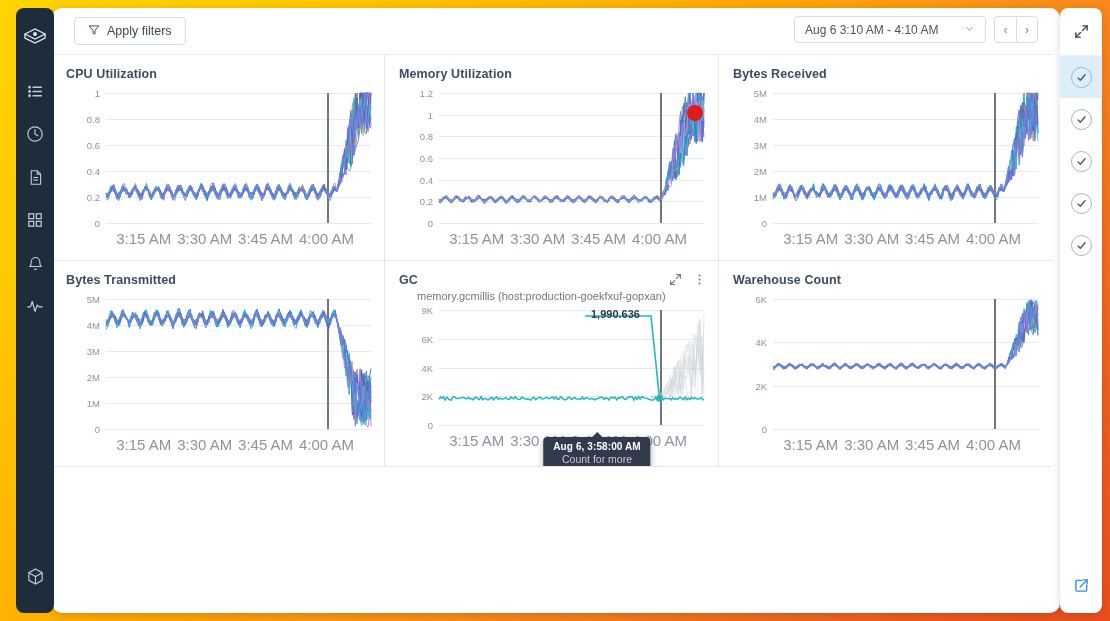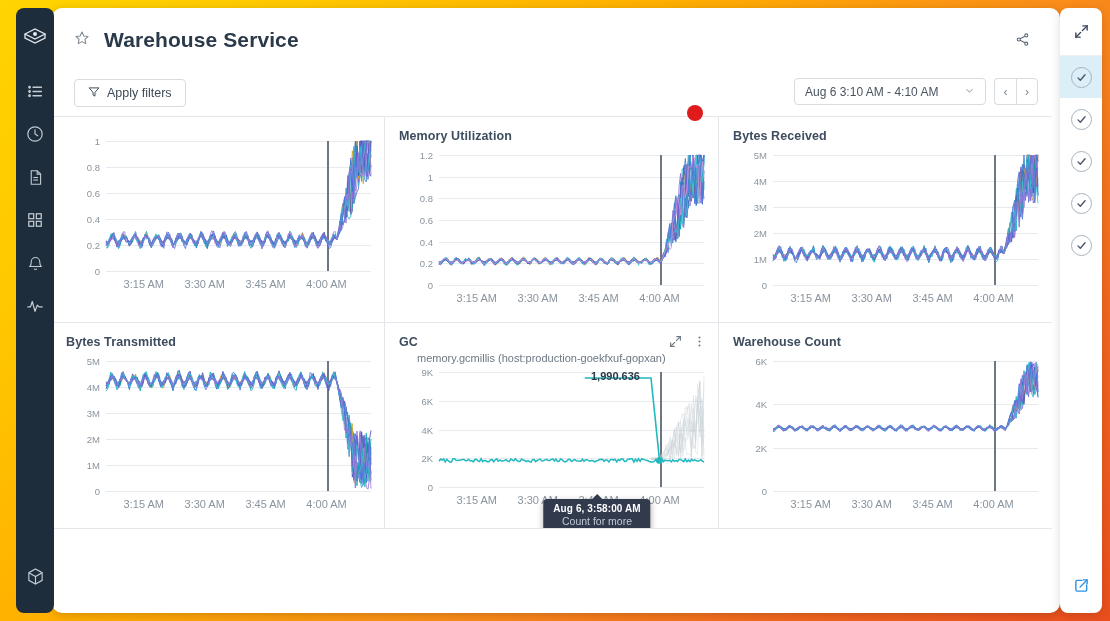--- a/index.html
+++ b/index.html
@@ -127,21 +127,21 @@
   }
   .ytick {
     position: absolute; right: calc(100% + 6px); transform: translateY(-50%);
     font-size: 9.5px; color: #8A949E; white-space: nowrap;
   }
   .gridline {
     position: absolute; left: 0; right: 0; height: 1px; background: #E8EBEE;
   }
   .xtick {
     position: absolute; top: calc(100% + 7px); transform: translateX(-50%);
-    font-size: 11px; color: #8A949E; white-space: nowrap;
+    font-size: 15px; color: #8A949E; white-space: nowrap;
   }
   .cursor-line {
     position: absolute; top: 0; bottom: 0; width: 2px;
     background: #6E7781;
   }
   .plot svg { position: absolute; left: 0; top: 0; overflow: visible; }
 
   
   #gc-value-label {
     position: absolute; font-size: 11px; font-weight: bold; color: #2B3A4A;
@@ -258,39 +258,20 @@
       <svg width="19" height="19" viewBox="0 0 20 20" fill="none" stroke="currentColor" stroke-width="1.2">
         <path d="M10 2l7 4v8l-7 4-7-4V6l7-4z"></path>
           <path d="M3 6l7 4 7-4M10 10v8"></path>
       </svg>
     </div>
   </div>
 </div>
 
 <div id="app-card">
 
-  <div id="page-header">
-    <div id="title-row">
-      <span id="star-icon">
-        <svg width="16" height="16" viewBox="0 0 20 20" fill="none" stroke="currentColor" stroke-width="1.3" stroke-linejoin="round">
-          <polygon points="10,2.5 12.3,7.4 17.6,8.1 13.7,11.8 14.7,17 10,14.5 5.3,17 6.3,11.8 2.4,8.1 7.7,7.4"></polygon>
-        </svg>
-      </span>
-      <span id="page-title">Warehouse Service</span>
-    </div>
-    <span id="share-icon">
-      <svg width="15" height="15" viewBox="0 0 20 20" fill="none" stroke="currentColor" stroke-width="1.4">
-        <circle cx="15" cy="4.5" r="2"></circle>
-          <circle cx="5" cy="10" r="2"></circle>
-          <circle cx="15" cy="15.5" r="2"></circle>
-        <line x1="6.8" y1="9" x2="13.2" y2="5.6"></line>
-          <line x1="6.8" y1="11" x2="13.2" y2="14.4"></line>
-      </svg>
-    </span>
-  </div>
 
   <div id="toolbar">
     <div id="apply-filters">
       <span>
         <svg width="12" height="12" viewBox="0 0 16 16" fill="none" stroke="currentColor" stroke-width="1.3" stroke-linejoin="round">
           <polygon points="1.5,2.5 14.5,2.5 9.3,8.4 9.3,13.5 6.7,12 6.7,8.4"></polygon>
         </svg>
       </span>
       <span>Apply filters</span>
     </div>
@@ -304,20 +285,21 @@
         </span>
       </div>
       <div class="nav-btn" id="prev-btn">‹</div>
       <div class="nav-btn" id="next-btn">›</div>
     </div>
   </div>
 
   <div id="dashboard">
 
     <div class="panel">
+      <div class="panel-title">CPU Utilization</div>
       <div class="chart">
         <div class="plot" id="plot0">
             <div class="gridline" style="top: 130px;"></div>
             <div class="ytick" style="top: 130px;">0</div>
             <div class="gridline" style="top: 104px;"></div>
             <div class="ytick" style="top: 104px;">0.2</div>
             <div class="gridline" style="top: 78px;"></div>
             <div class="ytick" style="top: 78px;">0.4</div>
             <div class="gridline" style="top: 52px;"></div>
             <div class="ytick" style="top: 52px;">0.6</div>

